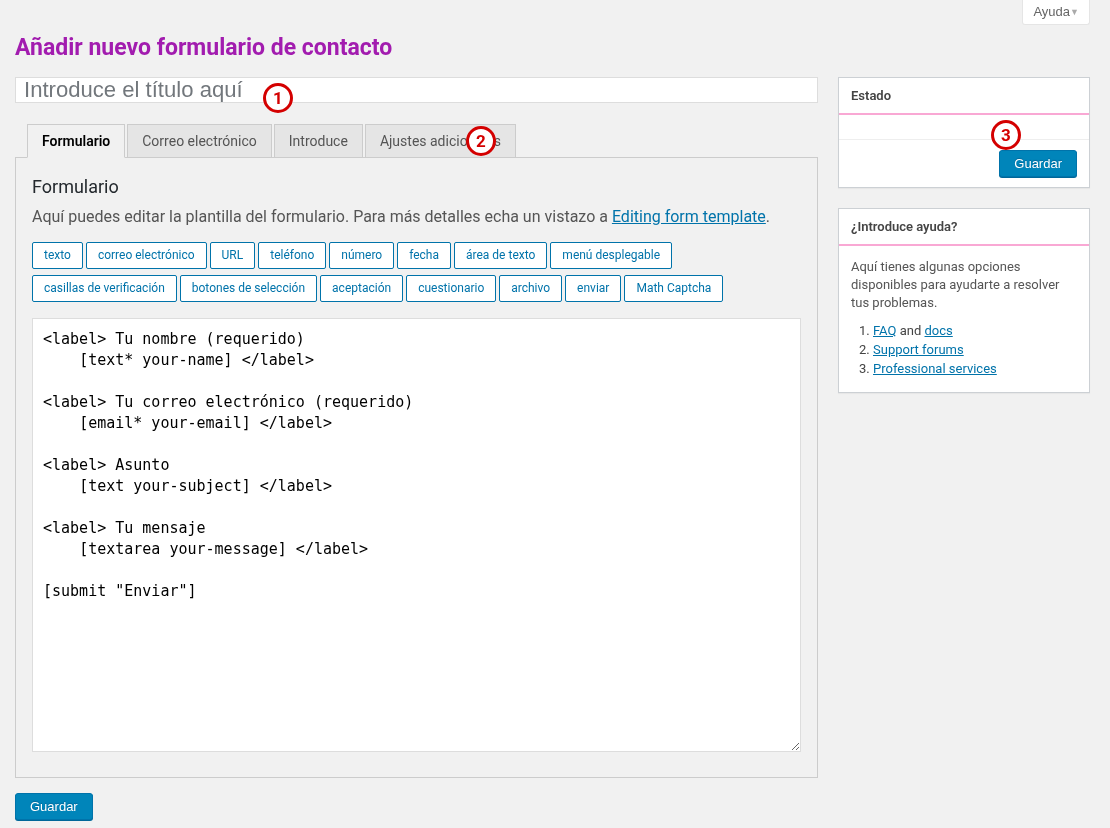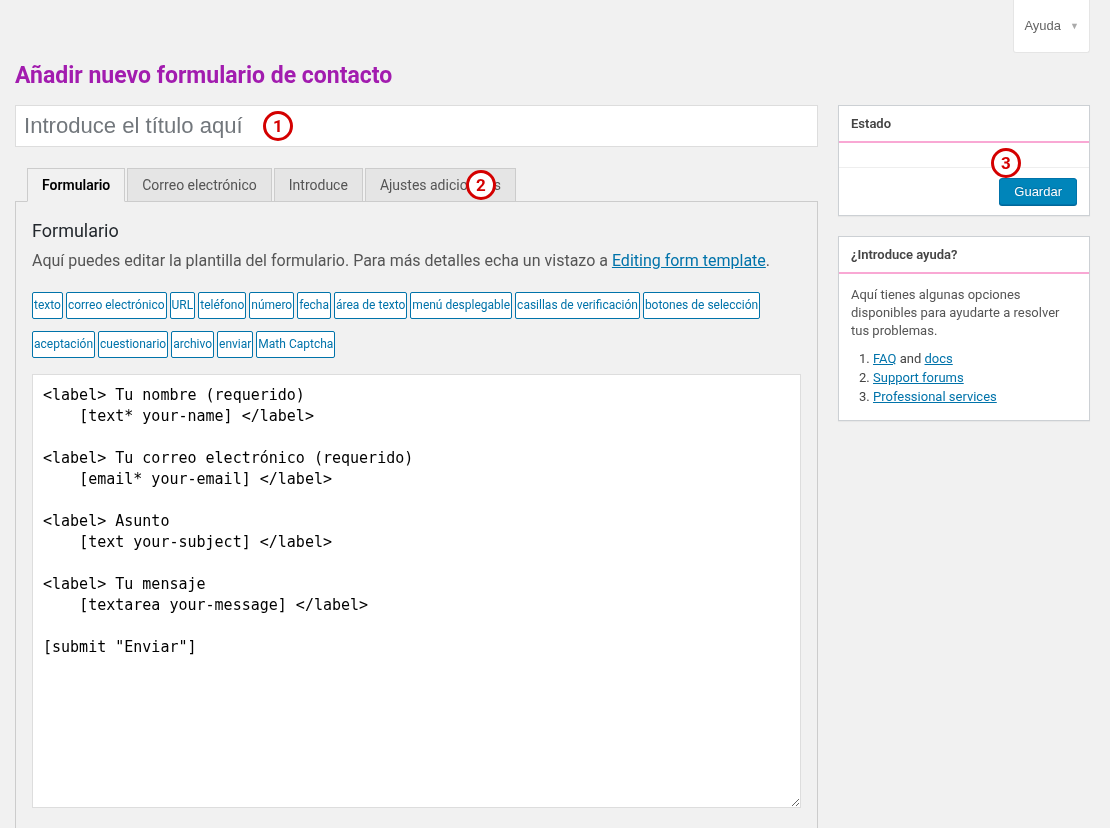--- a/index.html
+++ b/index.html
@@ -1,34 +1,34 @@
 <!DOCTYPE html>
 <html><head>
 <meta charset="utf-8">
 <style>
 * { box-sizing: border-box; margin: 0; padding: 0; }
 body { font-family: -apple-system, BlinkMacSystemFont, "Segoe UI", Roboto, sans-serif; font-size: 13px; background: #f1f1f1; color: #444; padding: 0 20px 20px 15px; width: 1110px; }
 .help-tab { float: right; margin-top: -1px; }
-.help-btn { background: #fff; border: 1px solid #e5e5e5; border-top: none; padding: 19px 10px; font-size: 13px; color: #666; cursor: pointer; border-bottom-left-radius: 3px; border-bottom-right-radius: 3px; display: flex; align-items: center; gap: 9px; }
+.help-btn { background: #fff; border: 1px solid #e5e5e5; border-top: none; padding: 5px 10px; font-size: 13px; color: #666; cursor: pointer; border-bottom-left-radius: 3px; border-bottom-right-radius: 3px; display: flex; align-items: center; gap: 0; }
 .help-btn .tri { font-size: 9px; color: #aaa; }
 h1.page-title { font-size: 23px; font-weight: 700; color: #a21caf; padding: 9px 0 4px 0; clear: both; }
 .layout { display: flex; gap: 20px; margin-top: 12px; }
 .col-left { flex: 1; min-width: 0; }
 .col-right { width: 252px; flex-shrink: 0; }
-.title-input { width: 100%; padding: 3px 8px; font-size: 1.7em; line-height: 1.6; height: 42px; outline: 0; background: #fff; border: 1px solid #ddd; }
+.title-input { width: 100%; padding: 3px 8px; font-size: 1.7em; line-height: 1.6; height: 26px; outline: 0; background: #fff; border: 1px solid #ddd; }
 .title-input::placeholder { color: #72777c; }
 .tabs { margin-top: 20px; border-bottom: 1px solid #ccc; padding-left: 12px; }
 .tab { display: inline-block; padding: 8px 14px; background: #e5e5e5; border: 1px solid #ccc; border-bottom: none; margin-right: 2px; cursor: pointer; color: #555; font-size: 14px; position: relative; top: 1px; }
 .tab.active { background: #f1f1f1; border-bottom: 1px solid #f1f1f1; font-weight: 600; color: #000; }
 .panel { border: 1px solid #ccc; border-top: none; background: #f1f1f1; padding: 18px 16px 22px 16px; }
 .panel h2 { font-size: 18px; font-weight: 400; color: #23282d; margin-bottom: 10px; }
 .panel p.desc { font-size: 16px; color: #555; margin-bottom: 16px; }
 .panel p.desc a { color: #0073aa; text-decoration: underline; }
 .tag-btns { margin-bottom: 10px; }
-.tag-btn { display: inline-block; background: #fff; border: 1px solid #0073aa; color: #0073aa; padding: 4px 1px; font-size: 12px; border-radius: 2px; cursor: pointer; margin: 6px 3px 6px 0; line-height: 1.4; }
+.tag-btn { display: inline-block; background: #fff; border: 1px solid #0073aa; color: #0073aa; padding: 4px 11px; font-size: 12px; border-radius: 2px; cursor: pointer; margin: 0 3px 6px 0; line-height: 1.4; }
 .template-area { width: 100%; height: 434px; font-family: Consolas, Monaco, monospace; font-size: 15px; padding: 10px; border: 1px solid #ddd; background: #fff; resize: both; line-height: 1.4; }
 .save-bottom { margin-top: 15px; }
 .btn-primary { background: #0085ba; border: 1px solid #0073aa; color: #fff; padding: 5px 14px; font-size: 13px; border-radius: 3px; cursor: pointer; text-shadow: 0 -1px 1px #006799; box-shadow: 0 1px 0 #006799; text-align: right; }
 .postbox { background: #fff; border: 1px solid #ccd0d4; box-shadow: 0 1px 1px rgba(0,0,0,.04); margin-bottom: 20px; }
 .postbox .hndle { padding: 10px 12px; font-size: 13px; font-weight: 600; border-bottom: 2px solid #f9a8d4; }
 .postbox .inside { padding: 12px; font-size: 13px; }
 .postbox .inside p { margin-bottom: 10px; line-height: 1.4; color: #555; }
 .postbox .inside ol { padding-left: 22px; }
 .postbox .inside ol li { margin-bottom: 4px; }
 .postbox .inside a { color: #0073aa; text-decoration: underline; }

